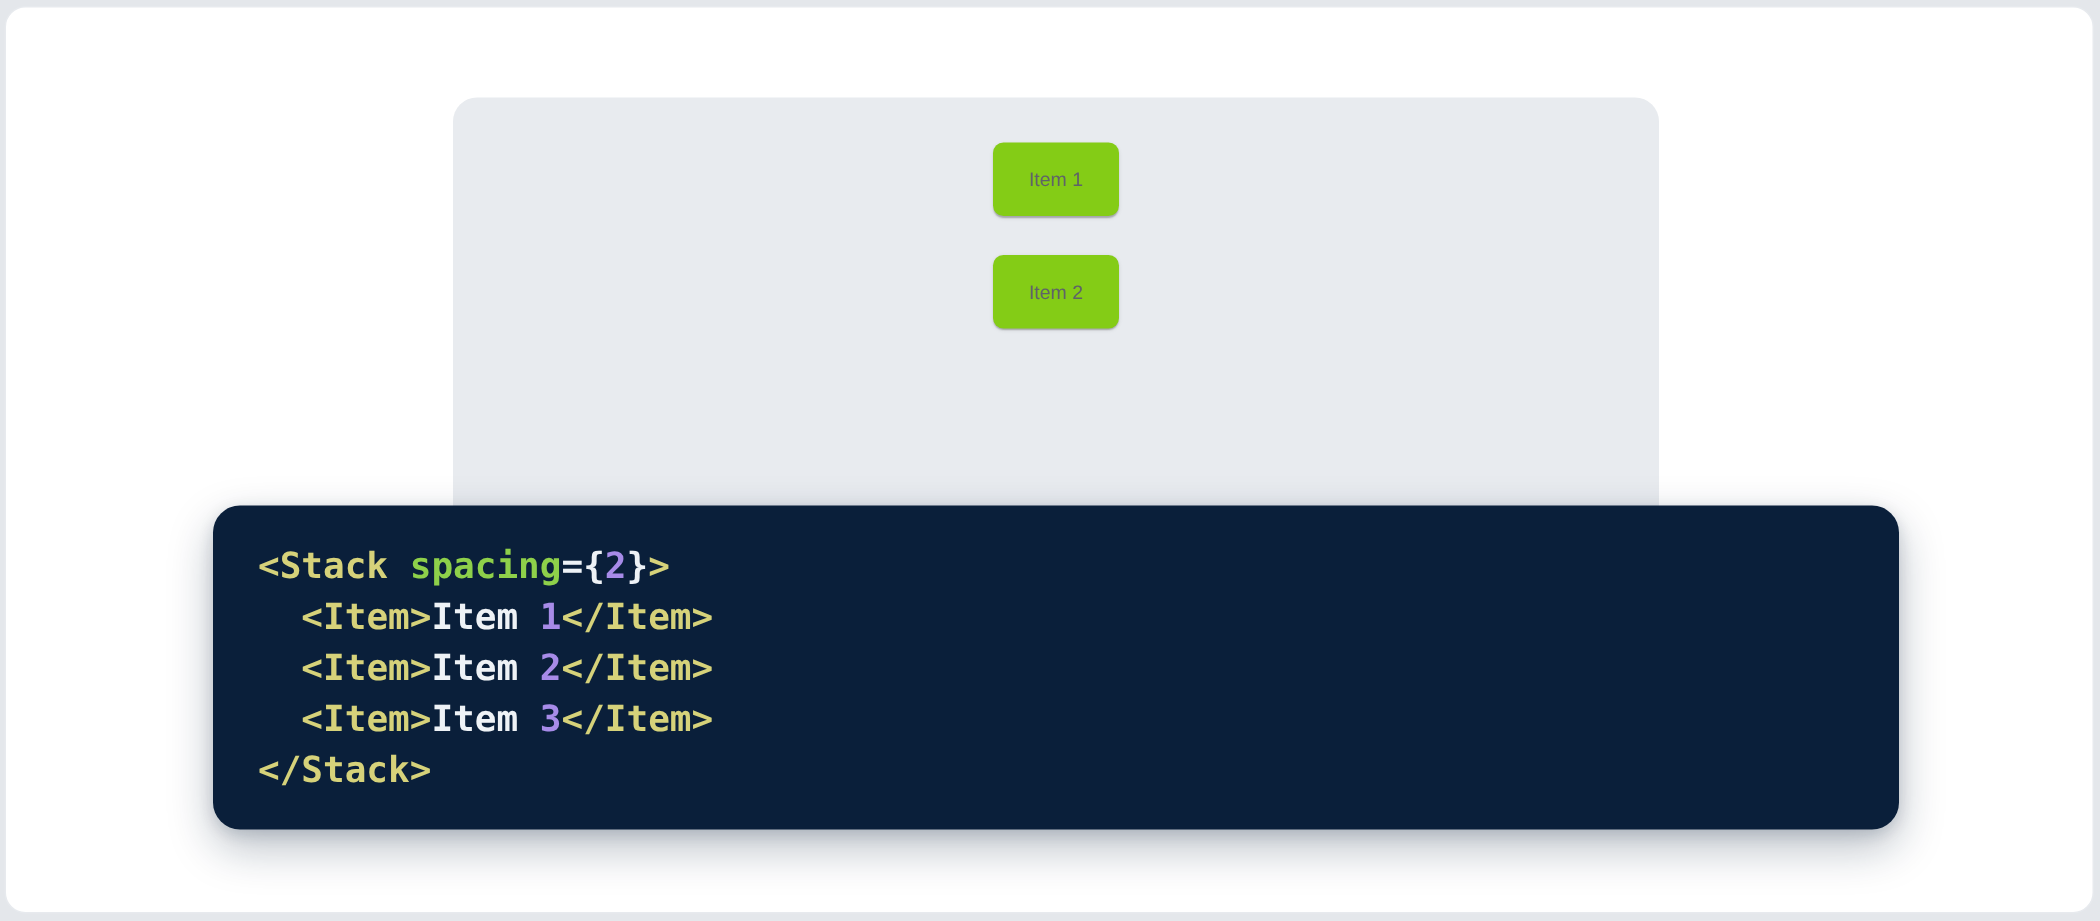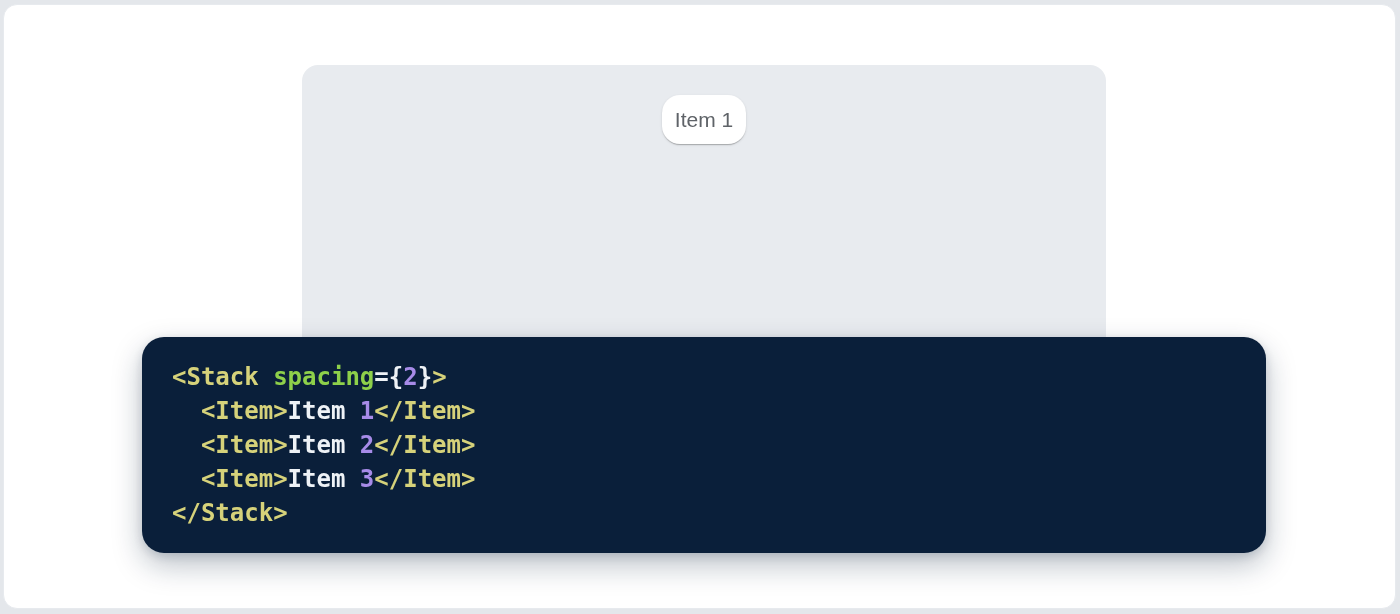--- a/index.html
+++ b/index.html
@@ -32,27 +32,27 @@
     flex-direction: column;
     align-items: center;
     padding-top: 30px;
     box-sizing: border-box;
     gap: 26px;
   }
 
   .stack-item {
     width: 84px;
     height: 49px;
-    background: #ffffff;
-    border-radius: 18px;
+    background: #84cc16;
+    border-radius: 7px;
     box-shadow: 0 2px 1px -1px rgba(0,0,0,0.14), 0 1px 1px 0 rgba(0,0,0,0.10), 0 1px 3px 0 rgba(0,0,0,0.10);
     display: flex;
     align-items: center;
     justify-content: center;
-    font-size: 21px;
+    font-size: 13px;
     color: #5f6368;
     box-sizing: border-box;
     flex: 0 0 auto;
   }
 
   .code-block {
     position: absolute;
     left: 138px; top: 332px;
     width: 1124px; height: 216px;
     background: #0a1f3a;
@@ -75,19 +75,20 @@
   .code-line { height: 34px; }
 </style>
 </head>
 <body style="background: rgb(228, 231, 235);">
 
 <div class="page-card" style="background: rgb(255, 255, 255);">
 
   <div class="demo-panel" id="demo-panel" style="background: rgb(232, 235, 239);">
 
   <div class="stack-item">Item 1</div>
+      <div class="stack-item">Item 2</div>
     </div>
 
-  <div class="code-block" id="code-block" style="background: rgb(10, 31, 58); border-radius: 22px;">
+  <div class="code-block" id="code-block" style="background: rgb(10, 31, 58);">
     <pre class="code-pre" id="code-pre"><div class="code-line"><span class="token-tag" style="color: rgb(214, 210, 122);">&lt;Stack</span><span class="token-plain" style="color: rgb(238, 242, 246);"> </span><span class="token-attr" style="color: rgb(142, 208, 74);">spacing</span><span class="token-plain" style="color: rgb(238, 242, 246);">={</span><span class="token-number" style="color: rgb(167, 139, 232);">2</span><span class="token-plain" style="color: rgb(238, 242, 246);">}</span><span class="token-tag" style="color: rgb(214, 210, 122);">&gt;</span></div><div class="code-line"><span class="token-plain" style="color: rgb(238, 242, 246);">  </span><span class="token-tag" style="color: rgb(214, 210, 122);">&lt;Item&gt;</span><span class="token-plain" style="color: rgb(238, 242, 246);">Item </span><span class="token-number" style="color: rgb(167, 139, 232);">1</span><span class="token-tag" style="color: rgb(214, 210, 122);">&lt;/Item&gt;</span></div><div class="code-line"><span class="token-plain" style="color: rgb(238, 242, 246);">  </span><span class="token-tag" style="color: rgb(214, 210, 122);">&lt;Item&gt;</span><span class="token-plain" style="color: rgb(238, 242, 246);">Item </span><span class="token-number" style="color: rgb(167, 139, 232);">2</span><span class="token-tag" style="color: rgb(214, 210, 122);">&lt;/Item&gt;</span></div><div class="code-line"><span class="token-plain" style="color: rgb(238, 242, 246);">  </span><span class="token-tag" style="color: rgb(214, 210, 122);">&lt;Item&gt;</span><span class="token-plain" style="color: rgb(238, 242, 246);">Item </span><span class="token-number" style="color: rgb(167, 139, 232);">3</span><span class="token-tag" style="color: rgb(214, 210, 122);">&lt;/Item&gt;</span></div><div class="code-line"><span class="token-tag" style="color: rgb(214, 210, 122);">&lt;/Stack&gt;</span></div></pre>
   </div>
 
 </div>
 
 </body></html>

